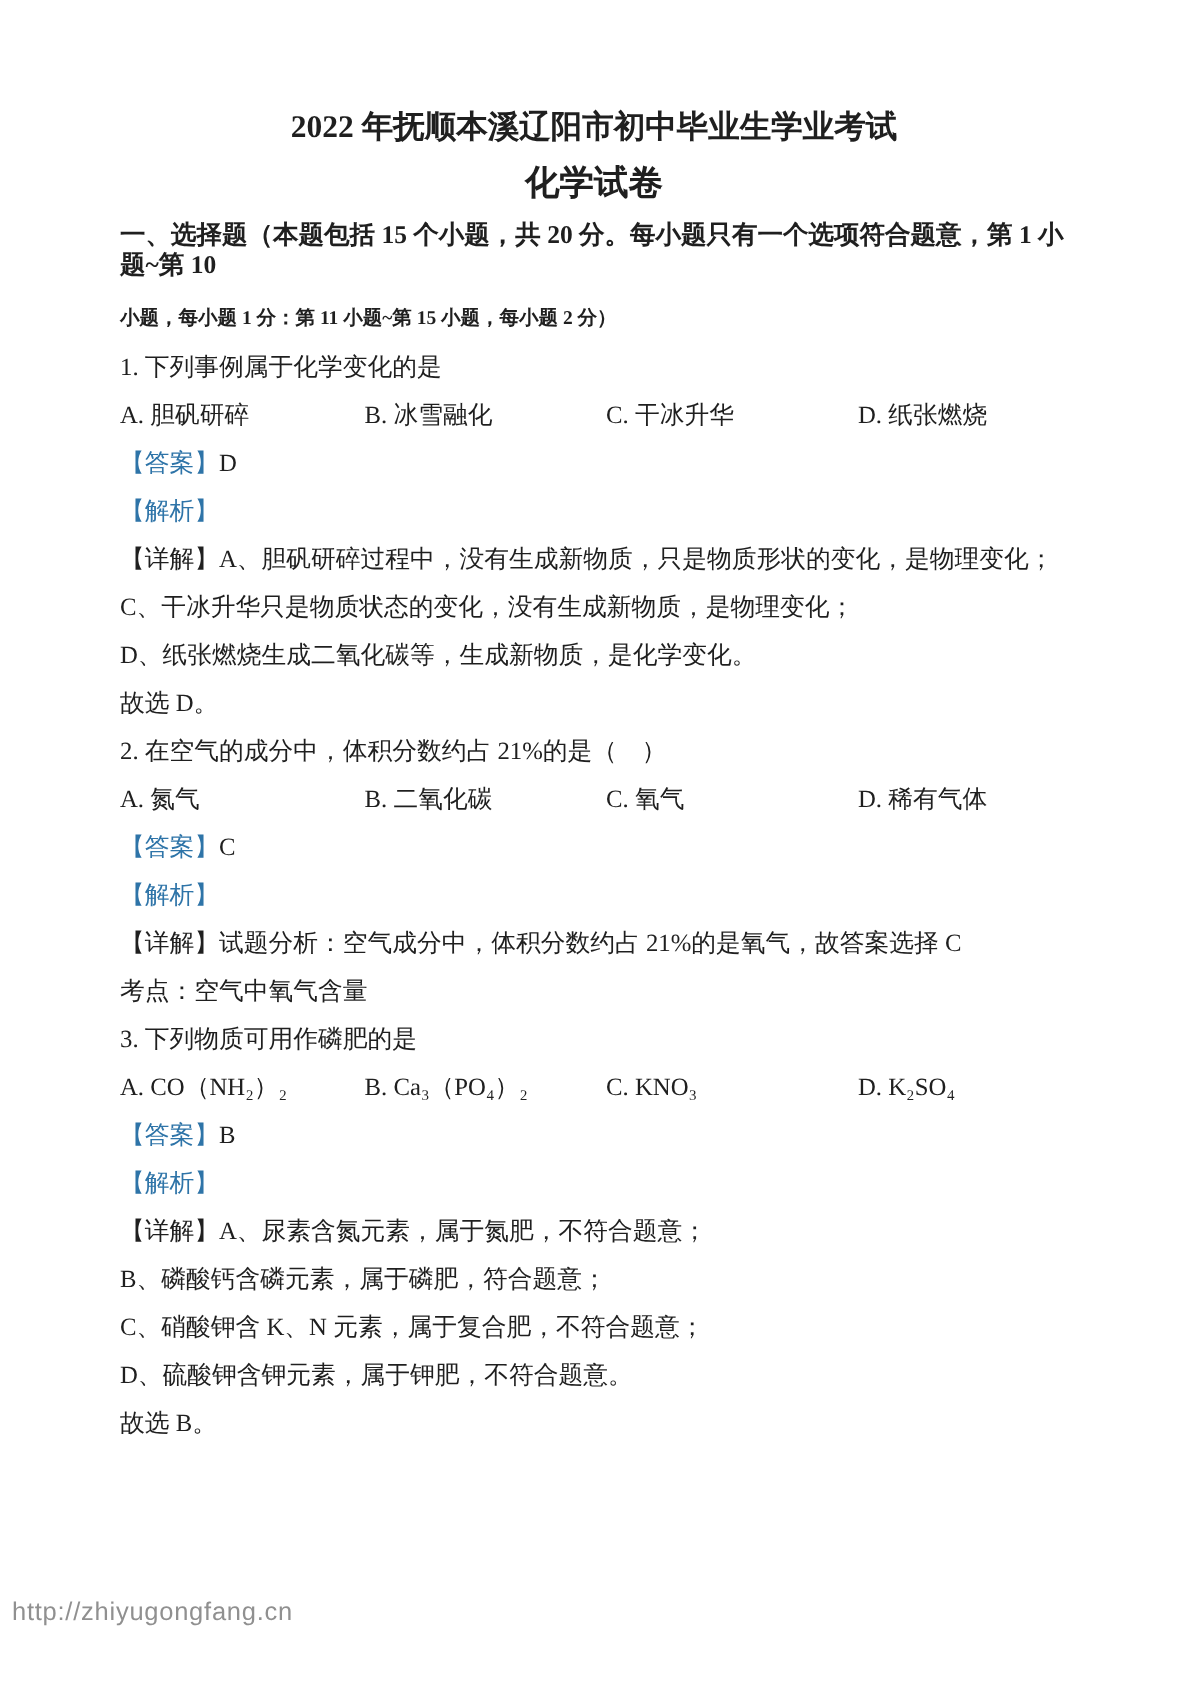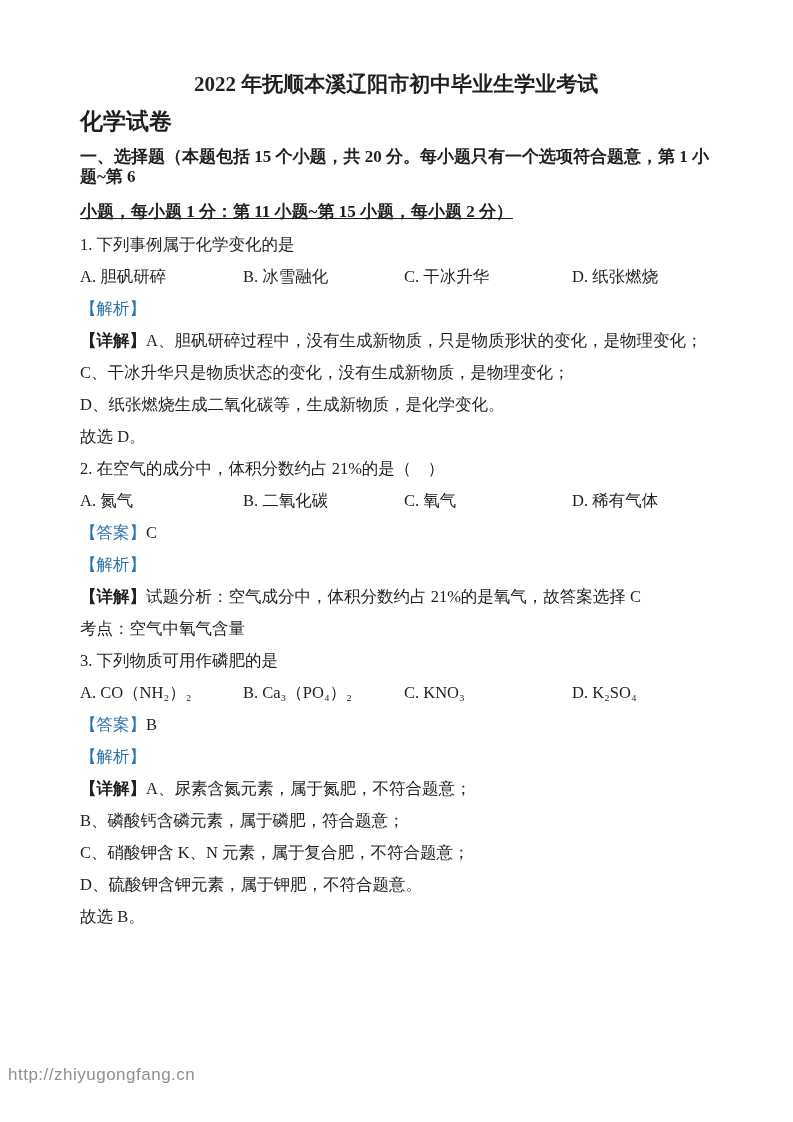--- a/index.html
+++ b/index.html
@@ -14,79 +14,80 @@
     font-family: "Liberation Serif", "DejaVu Serif", "DejaVu Sans", serif;
     color: #1f1f1f;
     overflow: hidden;
   }
   .t { white-space: pre-wrap; }
   .title1 {
     margin: 0; text-align: center;
     font-size: 21px; line-height: 23px; font-weight: bold;
   }
   .title2 {
-    margin: 13px 0 0 0; text-align: left;
+    margin: 13px 0 0 0; text-align: center;
     font-size: 23px; line-height: 26px; font-weight: bold;
   }
   .atomic {
     margin: 16px 0 0 0;
     font-size: 17px; line-height: 20px; font-weight: bold;
   }
   .section-head {
     margin: 13px 0 0 0; text-align: center;
     font-size: 17px; line-height: 20px; font-weight: bold;
   }
   .instr1 { margin: 12px 0 0 0; font-size: 17px; line-height: 20px; font-weight: bold; }
-  .instr2 { margin: 15px 0 0 0; font-size: 17px; line-height: 20px; font-weight: bold; text-decoration: underline; }
+  .instr2 { margin: 15px 0 0 0; font-size: 13px; line-height: 20px; font-weight: bold; }
   .line {
     margin: 0 0 12px 0;
     font-size: 16.5px; line-height: 20px; font-weight: normal;
   }
   .q-block { margin: 0; padding: 0; }
   .q-block:first-of-type .line:first-child { margin-top: 13px; }
   .options {
     display: flex; flex-wrap: nowrap;
     margin: 0 0 12px 0;
     font-size: 16.5px; line-height: 20px;
   }
   .opt { display: inline-block; white-space: pre; }
   .opt:nth-child(1) { width: 163px; }
   .opt:nth-child(2) { width: 161px; }
   .opt:nth-child(3) { width: 168px; }
   .opt:nth-child(4) { flex: 1; }
   .blue { color: #2e74a8; }
-  .detail-label { font-weight: bold; margin-top: 26px; }
+  .detail-label { font-weight: normal; margin-top: 26px; }
   .watermark {
     position: absolute;
     left: 0; right: 0; top: 1065px;
     text-align: left;
     font-family: "Liberation Sans", "DejaVu Sans", sans-serif;
     font-size: 17px; line-height: 20px;
     color: #909090;
     letter-spacing: 0.5px;
   }
 </style>
 </head>
 <body>
 
 <div class="page">
 
   <p class="title1 t">2022 年抚顺本溪辽阳市初中毕业生学业考试</p>
   <p class="title2 t">化学试卷</p>
-  <p class="instr1 t">一、选择题（本题包括 15 个小题，共 20 分。每小题只有一个选项符合题意，第 1 小题~第 6</p>
+  <p class="instr1 t">一、选择题（本题包括 15 个小题，共 20 分。每小题只有一个选项符合题意，第 1 小题~第 10</p>
   <p class="instr2 t">小题，每小题 1 分：第 11 小题~第 15 小题，每小题 2 分）</p>
 
   <section class="q-block">
     <p class="line t">1. 下列事例属于化学变化的是</p>
     <div class="options">
       <span class="opt t">A. 胆矾研碎</span>
       <span class="opt t">B. 冰雪融化</span>
       <span class="opt t">C. 干冰升华</span>
       <span class="opt t">D. 纸张燃烧</span>
     </div>
+    <p class="line"><span class="blue t">【答案】</span><span class="t">D</span></p>
     <p class="line"><span class="blue t">【解析】</span></p>
     <p class="line"><span class="detail-label t">【详解】</span><span class="t">A、胆矾研碎过程中，没有生成新物质，只是物质形状的变化，是物理变化；</span></p>
     <p class="line t">C、干冰升华只是物质状态的变化，没有生成新物质，是物理变化；</p>
     <p class="line t">D、纸张燃烧生成二氧化碳等，生成新物质，是化学变化。</p>
     <p class="line t">故选 D。</p>
   </section>
 
   <section class="q-block">
     <p class="line t">2. 在空气的成分中，体积分数约占 21%的是（　）</p>
     <div class="options">

